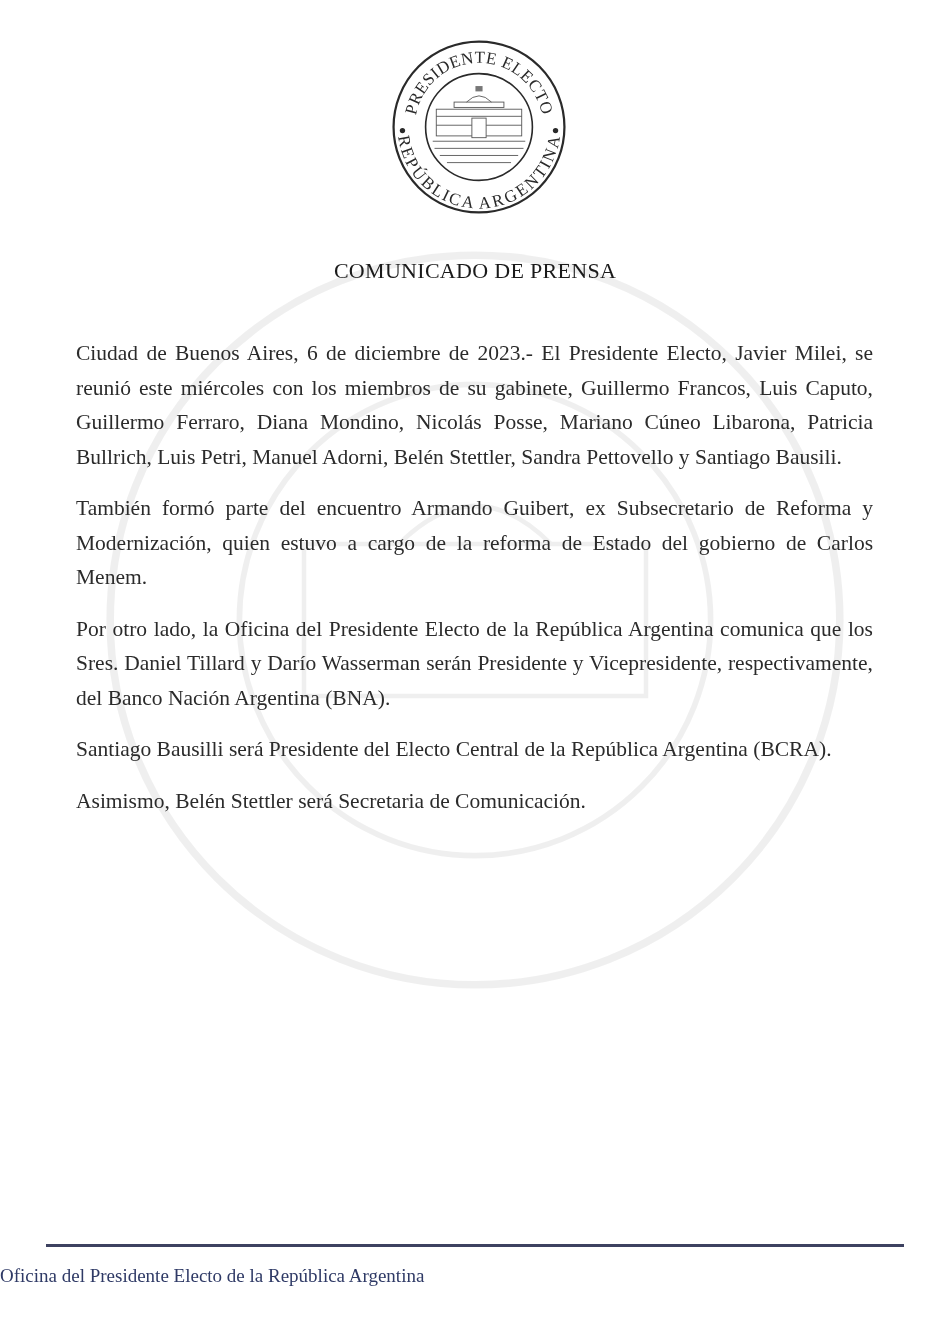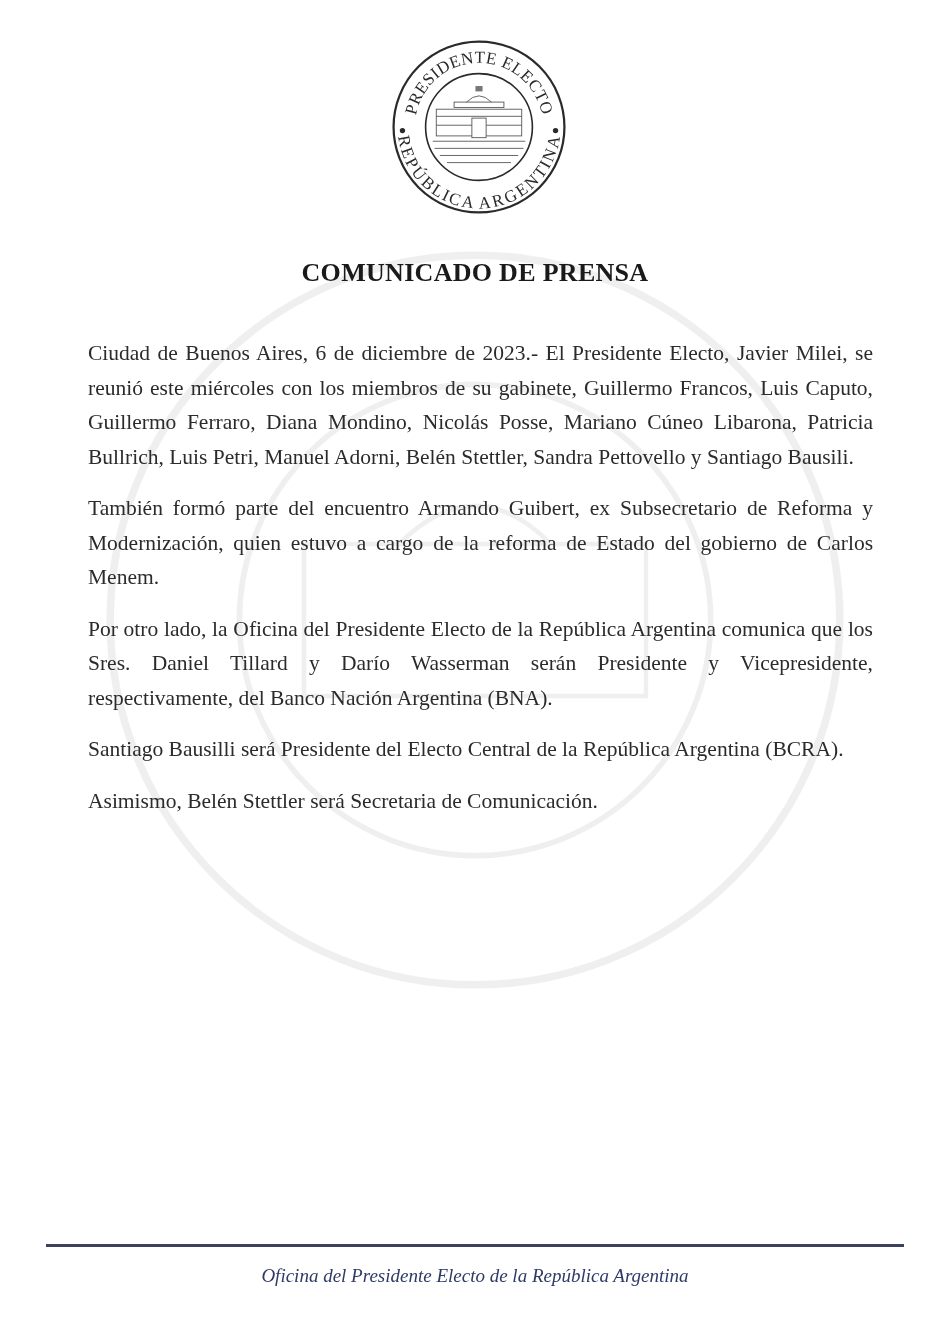--- a/index.html
+++ b/index.html
@@ -7,33 +7,33 @@
     width: 950px; height: 1343px; background: #ffffff; position: relative; overflow: hidden;
     font-family: "Liberation Serif", "DejaVu Serif", serif; color: #222;
   }
   .watermark {
     position: absolute; left: 95px; top: 240px; width: 760px; height: 760px;
     opacity: 0.06; pointer-events: none;
   }
   .seal { position: absolute; left: 390px; top: 38px; width: 178px; height: 178px; }
   .title {
     position: absolute; left: 0; right: 0; top: 258px; text-align: center;
-    font-weight: bold; font-size: 26px; letter-spacing: 0.3px; color: #1a1a1a;
+    font-weight: normal; font-size: 22px; letter-spacing: 0.3px; color: #1a1a1a;
   }
   .body-text {
     position: absolute; left: 76px; width: 797px; top: 336px;
     font-size: 21.5px; line-height: 34.5px; color: #2b2b2b;
   }
-  .body-text p { margin: 0 0 17px 12px; text-align: justify; }
+  .body-text p { margin: 0 0 17px 0; text-align: justify; }
   .rule {
     position: absolute; left: 46px; width: 858px; top: 1244px; height: 3px; background: #3d4160;
   }
   .footer {
-    position: absolute; left: 0; right: 0; top: 1265px; text-align: center;
-    font-size: 19px; color: #2f3a66; font-style: italic;
+    position: absolute; left: 0; right: 0; top: 1265px; 
+    font-size: 19px; color: #2f3a66;
   }
 </style>
 </head>
 <body>
 
 <svg class="watermark" viewBox="0 0 200 200">
   <circle cx="100" cy="100" r="96" fill="none" stroke="#000" stroke-width="2"></circle>
   <circle cx="100" cy="100" r="62" fill="none" stroke="#000" stroke-width="1.5"></circle>
   <rect x="55" y="80" width="90" height="40" fill="none" stroke="#000" stroke-width="1.2"></rect>
   <path d="M80 80 Q100 60 120 80" fill="none" stroke="#000" stroke-width="1.2"></path>

